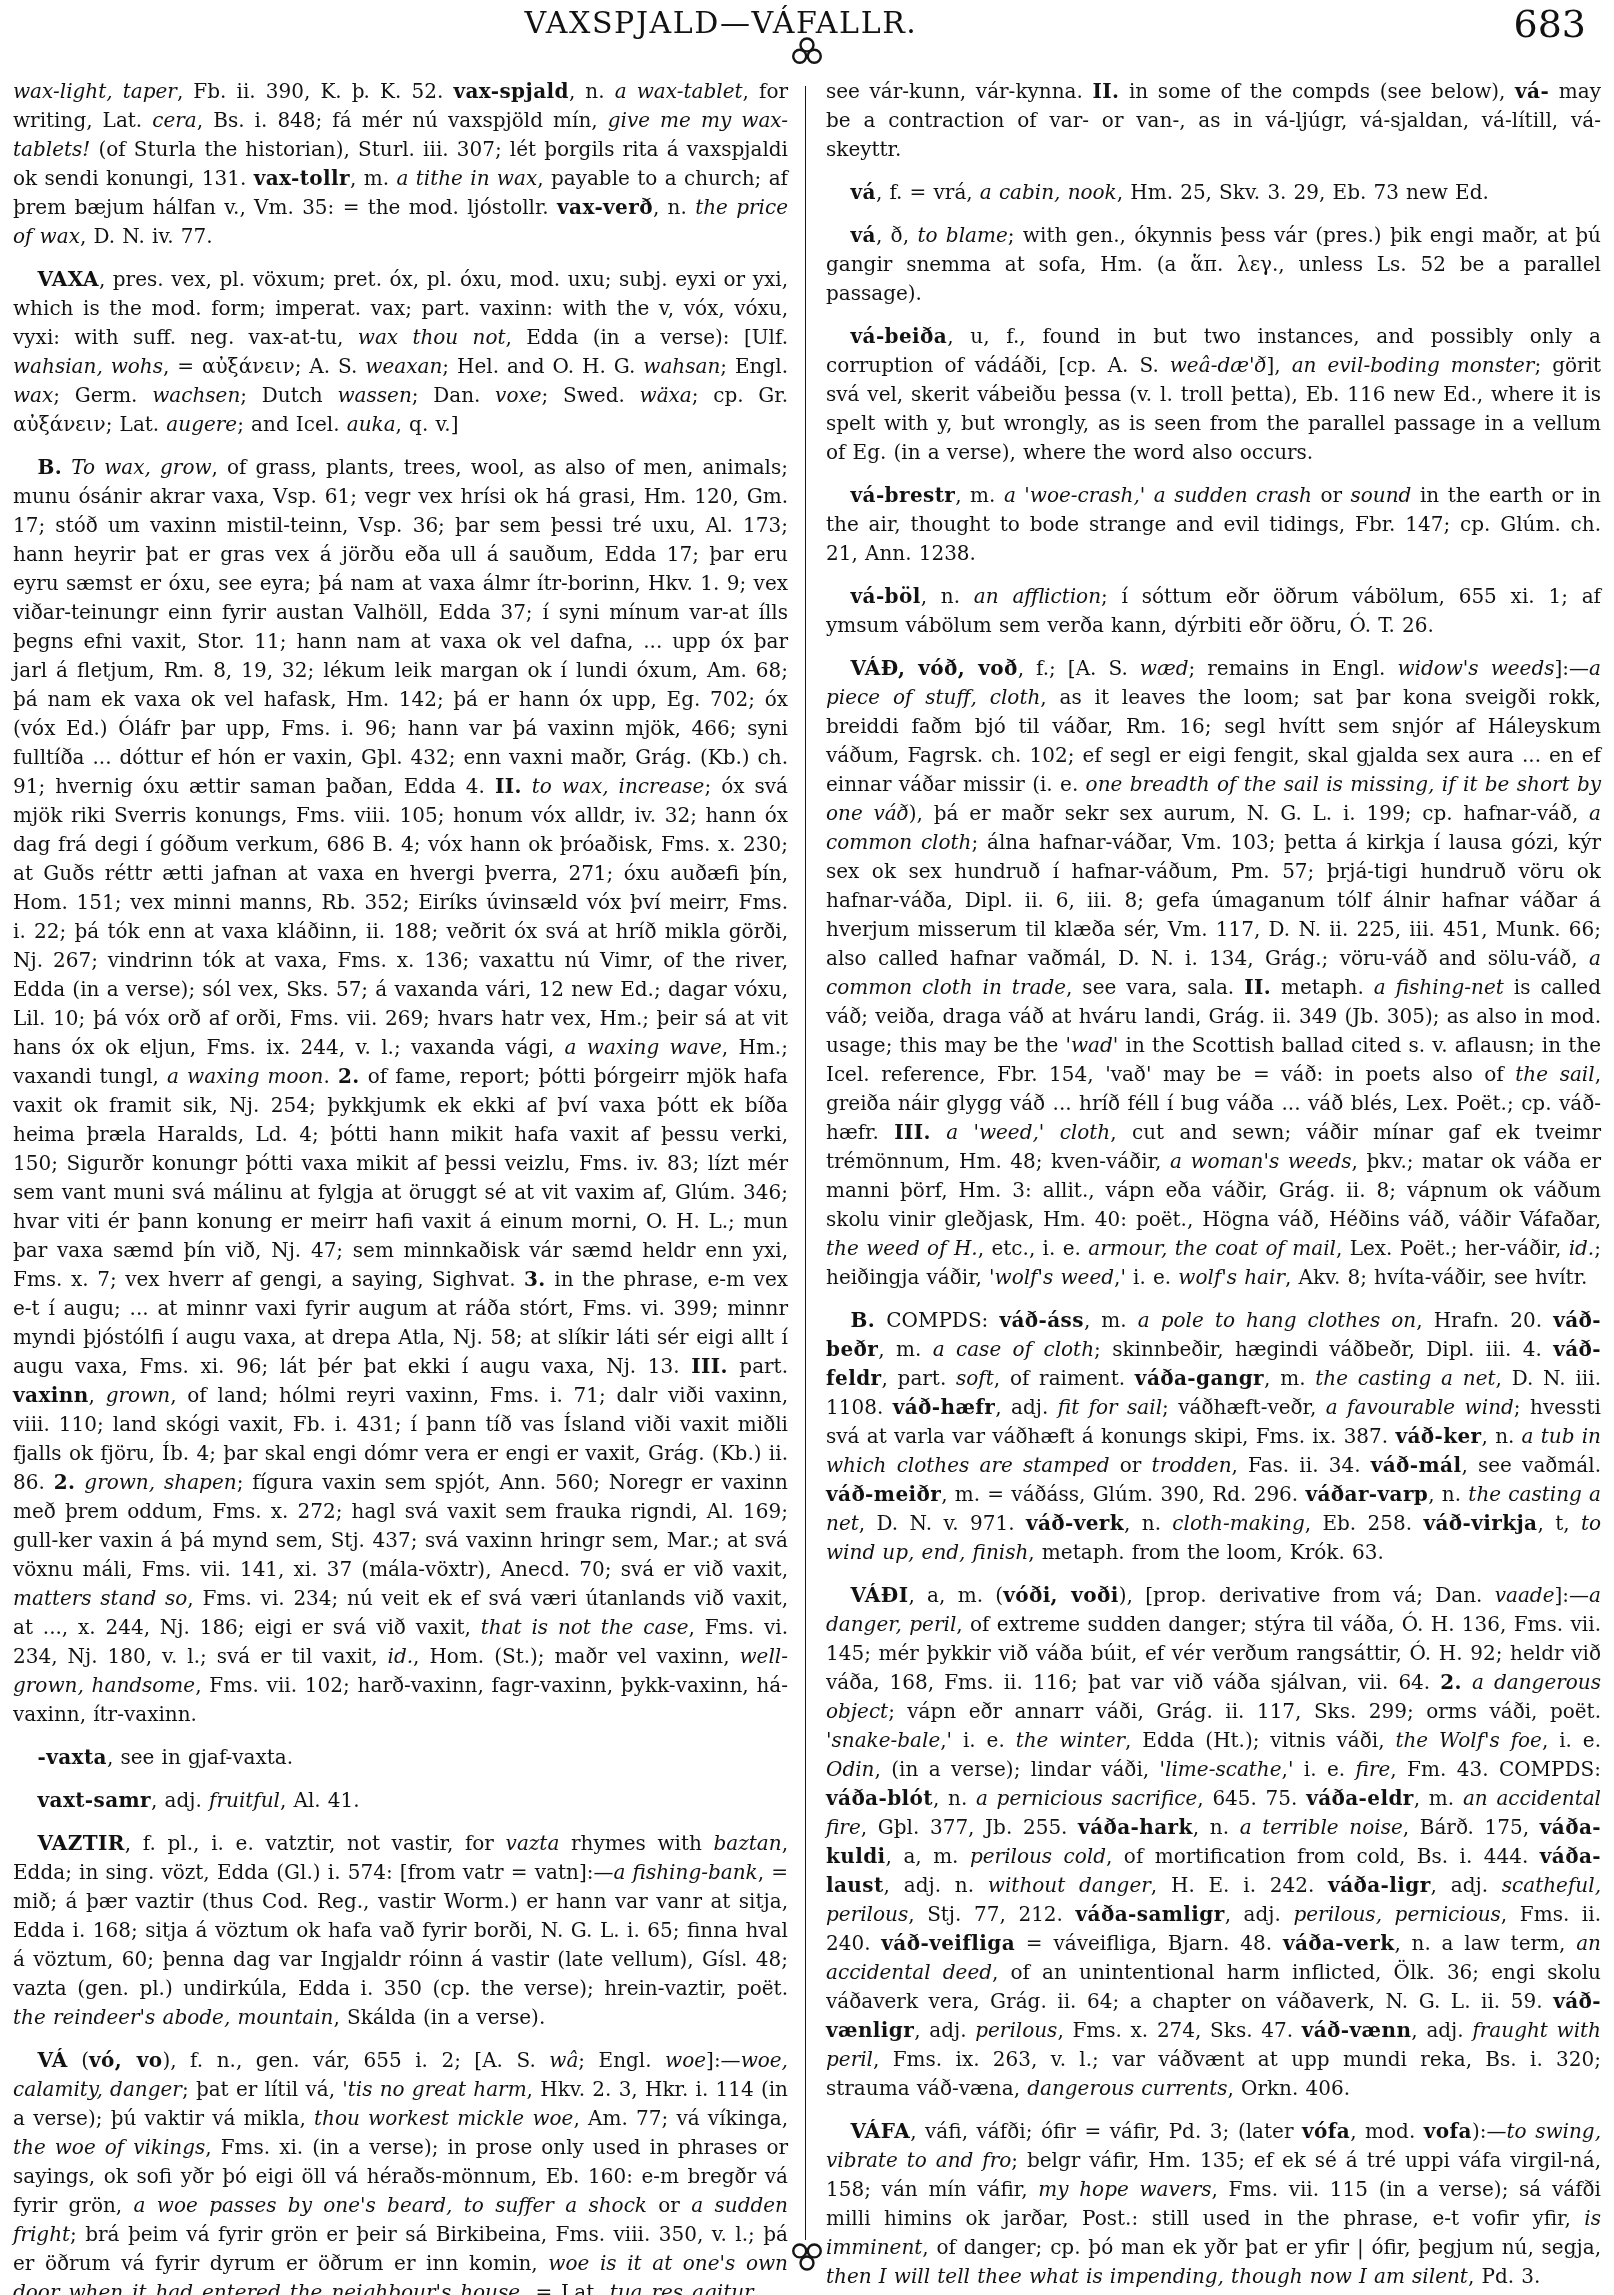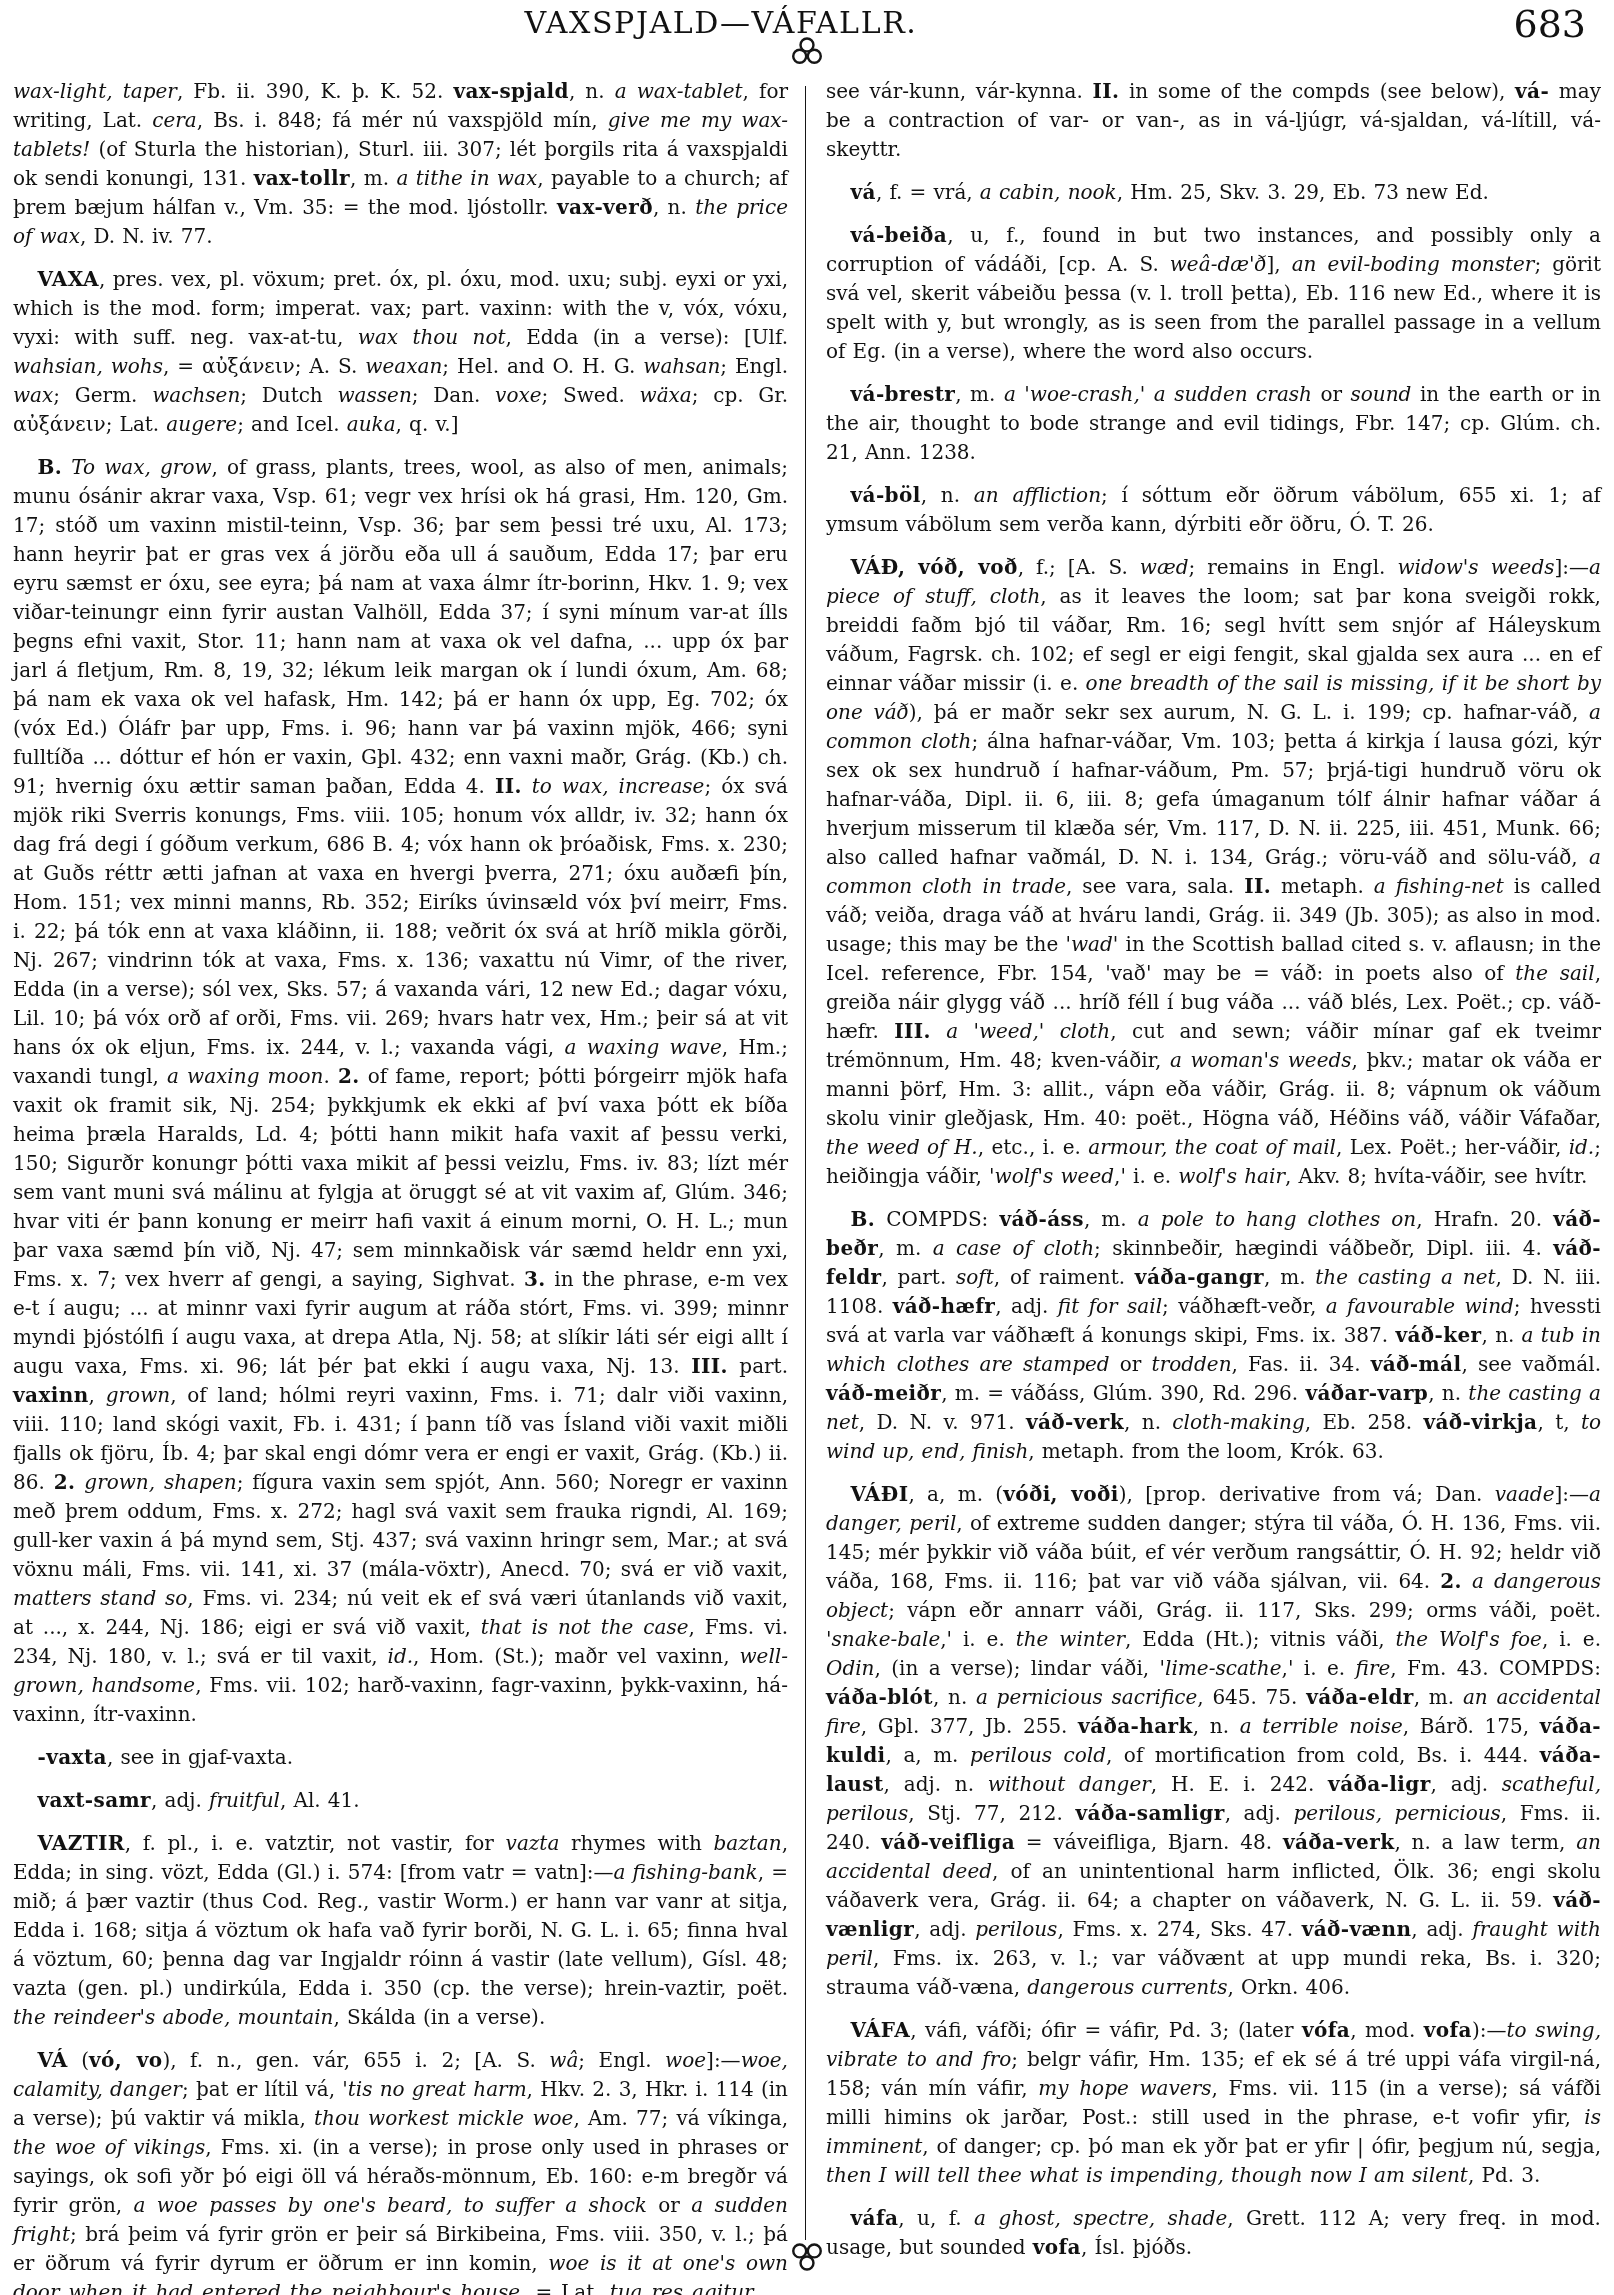--- a/index.html
+++ b/index.html
@@ -78,20 +78,21 @@
       <p class="entry indent"><b>VAXA</b>, pres. vex, pl. vöxum; pret. óx, pl. óxu, mod. uxu; subj. eyxi or yxi, which is the mod. form; imperat. vax; part. vaxinn: with the v, vóx, vóxu, vyxi: with suff. neg. vax-at-tu, <i>wax thou not</i>, Edda (in a verse): [Ulf. <i>wahsian, wohs</i>, = αὐξάνειν; A. S. <i>weaxan</i>; Hel. and O. H. G. <i>wahsan</i>; Engl. <i>wax</i>; Germ. <i>wachsen</i>; Dutch <i>wassen</i>; Dan. <i>voxe</i>; Swed. <i>wäxa</i>; cp. Gr. αὐξάνειν; Lat. <i>augere</i>; and Icel. <i>auka</i>, q. v.]</p>
       <p class="entry indent"><b>B.</b> <i>To wax, grow</i>, of grass, plants, trees, wool, as also of men, animals; munu ósánir akrar vaxa, Vsp. 61; vegr vex hrísi ok há grasi, Hm. 120, Gm. 17; stóð um vaxinn mistil-teinn, Vsp. 36; þar sem þessi tré uxu, Al. 173; hann heyrir þat er gras vex á jörðu eða ull á sauðum, Edda 17; þar eru eyru sæmst er óxu, see eyra; þá nam at vaxa álmr ítr-borinn, Hkv. 1. 9; vex viðar-teinungr einn fyrir austan Valhöll, Edda 37; í syni mínum var-at ílls þegns efni vaxit, Stor. 11; hann nam at vaxa ok vel dafna, ... upp óx þar jarl á fletjum, Rm. 8, 19, 32; lékum leik margan ok í lundi óxum, Am. 68; þá nam ek vaxa ok vel hafask, Hm. 142; þá er hann óx upp, Eg. 702; óx (vóx Ed.) Óláfr þar upp, Fms. i. 96; hann var þá vaxinn mjök, 466; syni fulltíða ... dóttur ef hón er vaxin, Gþl. 432; enn vaxni maðr, Grág. (Kb.) ch. 91; hvernig óxu ættir saman þaðan, Edda 4.  <b>II.</b> <i>to wax, increase</i>; óx svá mjök riki Sverris konungs, Fms. viii. 105; honum vóx alldr, iv. 32; hann óx dag frá degi í góðum verkum, 686 B. 4; vóx hann ok þróaðisk, Fms. x. 230; at Guðs réttr ætti jafnan at vaxa en hvergi þverra, 271; óxu auðæfi þín, Hom. 151; vex minni manns, Rb. 352; Eiríks úvinsæld vóx því meirr, Fms. i. 22; þá tók enn at vaxa kláðinn, ii. 188; veðrit óx svá at hríð mikla görði, Nj. 267; vindrinn tók at vaxa, Fms. x. 136; vaxattu nú Vimr, of the river, Edda (in a verse); sól vex, Sks. 57; á vaxanda vári, 12 new Ed.; dagar vóxu, Lil. 10; þá vóx orð af orði, Fms. vii. 269; hvars hatr vex, Hm.; þeir sá at vit hans óx ok eljun, Fms. ix. 244, v. l.; vaxanda vági, <i>a waxing wave</i>, Hm.; vaxandi tungl, <i>a waxing moon</i>.  <b>2.</b> of fame, report; þótti þórgeirr mjök hafa vaxit ok framit sik, Nj. 254; þykkjumk ek ekki af því vaxa þótt ek bíða heima þræla Haralds, Ld. 4; þótti hann mikit hafa vaxit af þessu verki, 150; Sigurðr konungr þótti vaxa mikit af þessi veizlu, Fms. iv. 83; lízt mér sem vant muni svá málinu at fylgja at öruggt sé at vit vaxim af, Glúm. 346; hvar viti ér þann konung er meirr hafi vaxit á einum morni, O. H. L.; mun þar vaxa sæmd þín við, Nj. 47; sem minnkaðisk vár sæmd heldr enn yxi, Fms. x. 7; vex hverr af gengi, a saying, Sighvat.  <b>3.</b> in the phrase, e-m vex e-t í augu; ... at minnr vaxi fyrir augum at ráða stórt, Fms. vi. 399; minnr myndi þjóstólfi í augu vaxa, at drepa Atla, Nj. 58; at slíkir láti sér eigi allt í augu vaxa, Fms. xi. 96; lát þér þat ekki í augu vaxa, Nj. 13.  <b>III.</b> part. <b>vaxinn</b>, <i>grown</i>, of land; hólmi reyri vaxinn, Fms. i. 71; dalr viði vaxinn, viii. 110; land skógi vaxit, Fb. i. 431; í þann tíð vas Ísland viði vaxit miðli fjalls ok fjöru, Íb. 4; þar skal engi dómr vera er engi er vaxit, Grág. (Kb.) ii. 86.  <b>2.</b> <i>grown, shapen</i>; fígura vaxin sem spjót, Ann. 560; Noregr er vaxinn með þrem oddum, Fms. x. 272; hagl svá vaxit sem frauka rigndi, Al. 169; gull-ker vaxin á þá mynd sem, Stj. 437; svá vaxinn hringr sem, Mar.; at svá vöxnu máli, Fms. vii. 141, xi. 37 (mála-vöxtr), Anecd. 70; svá er við vaxit, <i>matters stand so</i>, Fms. vi. 234; nú veit ek ef svá væri útanlands við vaxit, at ..., x. 244, Nj. 186; eigi er svá við vaxit, <i>that is not the case</i>, Fms. vi. 234, Nj. 180, v. l.; svá er til vaxit, <i>id.</i>, Hom. (St.); maðr vel vaxinn, <i>well-grown, handsome</i>, Fms. vii. 102; harð-vaxinn, fagr-vaxinn, þykk-vaxinn, há-vaxinn, ítr-vaxinn.</p>
       <p class="entry indent"><b>-vaxta</b>, see in gjaf-vaxta.</p>
       <p class="entry indent"><b>vaxt-samr</b>, adj. <i>fruitful</i>, Al. 41.</p>
       <p class="entry indent"><b>VAZTIR</b>, f. pl., i. e. vatztir, not vastir, for <i>vazta</i> rhymes with <i>baztan</i>, Edda; in sing. vözt, Edda (Gl.) i. 574: [from vatr = vatn]:—<i>a fishing-bank</i>, = mið; á þær vaztir (thus Cod. Reg., vastir Worm.) er hann var vanr at sitja, Edda i. 168; sitja á vöztum ok hafa vað fyrir borði, N. G. L. i. 65; finna hval á vöztum, 60; þenna dag var Ingjaldr róinn á vastir (late vellum), Gísl. 48; vazta (gen. pl.) undirkúla, Edda i. 350 (cp. the verse); hrein-vaztir, poët. <i>the reindeer's abode, mountain</i>, Skálda (in a verse).</p>
       <p class="entry indent"><b>VÁ</b> (<b>vó, vo</b>), f. n., gen. vár, 655 i. 2; [A. S. <i>wâ</i>; Engl. <i>woe</i>]:—<i>woe, calamity, danger</i>; þat er lítil vá, <i>'tis no great harm</i>, Hkv. 2. 3, Hkr. i. 114 (in a verse); þú vaktir vá mikla, <i>thou workest mickle woe</i>, Am. 77; vá víkinga, <i>the woe of vikings</i>, Fms. xi. (in a verse); in prose only used in phrases or sayings, ok sofi yðr þó eigi öll vá héraðs-mönnum, Eb. 160: e-m bregðr vá fyrir grön, <i>a woe passes by one's beard, to suffer a shock</i> or <i>a sudden fright</i>; brá þeim vá fyrir grön er þeir sá Birkibeina, Fms. viii. 350, v. l.; þá er öðrum vá fyrir dyrum er öðrum er inn komin, <i>woe is it at one's own door when it had entered the neighbour's house</i>, = Lat. <i>tua res agitur</i> ..., Grett. 113 A; allit., vá ok vesöld, <i>woe and misery</i>, Stj. 40. Barl. 36, 61, 125; getnir til vár ok vesaldar, 655 i. 2;</p>
     </div>
   <div class="column right">
       <p class="entry">see vár-kunn, vár-kynna.  <b>II.</b> in some of the compds (see below), <b>vá-</b> may be a contraction of var- or van-, as in vá-ljúgr, vá-sjaldan, vá-lítill, vá-skeyttr.</p>
       <p class="entry indent"><b>vá</b>, f. = vrá, <i>a cabin, nook</i>, Hm. 25, Skv. 3. 29, Eb. 73 new Ed.</p>
+      <p class="entry indent"><b>vá</b>, ð, <i>to blame</i>; with gen., ókynnis þess vár (pres.) þik engi maðr, at þú gangir snemma at sofa, Hm. (a ἅπ. λεγ., unless Ls. 52 be a parallel passage).</p>
       <p class="entry indent"><b>vá-beiða</b>, u, f., found in but two instances, and possibly only a corruption of vádáði, [cp. A. S. <i>weâ-dæ'ð</i>], <i>an evil-boding monster</i>; görit svá vel, skerit vábeiðu þessa (v. l. troll þetta), Eb. 116 new Ed., where it is spelt with y, but wrongly, as is seen from the parallel passage in a vellum of Eg. (in a verse), where the word also occurs.</p>
       <p class="entry indent"><b>vá-brestr</b>, m. <i>a 'woe-crash,' a sudden crash</i> or <i>sound</i> in the earth or in the air, thought to bode strange and evil tidings, Fbr. 147; cp. Glúm. ch. 21, Ann. 1238.</p>
       <p class="entry indent"><b>vá-böl</b>, n. <i>an affliction</i>; í sóttum eðr öðrum vábölum, 655 xi. 1; af ymsum vábölum sem verða kann, dýrbiti eðr öðru, Ó. T. 26.</p>
       <p class="entry indent"><b>VÁÐ, vóð, voð</b>, f.; [A. S. <i>wæd</i>; remains in Engl. <i>widow's weeds</i>]:—<i>a piece of stuff, cloth</i>, as it leaves the loom; sat þar kona sveigði rokk, breiddi faðm bjó til váðar, Rm. 16; segl hvítt sem snjór af Háleyskum váðum, Fagrsk. ch. 102; ef segl er eigi fengit, skal gjalda sex aura ... en ef einnar váðar missir (i. e. <i>one breadth of the sail is missing, if it be short by one váð</i>), þá er maðr sekr sex aurum, N. G. L. i. 199; cp. hafnar-váð, <i>a common cloth</i>; álna hafnar-váðar, Vm. 103; þetta á kirkja í lausa gózi, kýr sex ok sex hundruð í hafnar-váðum, Pm. 57; þrjá-tigi hundruð vöru ok hafnar-váða, Dipl. ii. 6, iii. 8; gefa úmaganum tólf álnir hafnar váðar á hverjum misserum til klæða sér, Vm. 117, D. N. ii. 225, iii. 451, Munk. 66; also called hafnar vaðmál, D. N. i. 134, Grág.; vöru-váð and sölu-váð, <i>a common cloth in trade</i>, see vara, sala.  <b>II.</b> metaph. <i>a fishing-net</i> is called váð; veiða, draga váð at hváru landi, Grág. ii. 349 (Jb. 305); as also in mod. usage; this may be the '<i>wad</i>' in the Scottish ballad cited s. v. aflausn; in the Icel. reference, Fbr. 154, 'vað' may be = váð: in poets also of <i>the sail</i>, greiða náir glygg váð ... hríð féll í bug váða ... váð blés, Lex. Poët.; cp. váð-hæfr.  <b>III.</b> <i>a 'weed,' cloth</i>, cut and sewn; váðir mínar gaf ek tveimr trémönnum, Hm. 48; kven-váðir, <i>a woman's weeds</i>, þkv.; matar ok váða er manni þörf, Hm. 3: allit., vápn eða váðir, Grág. ii. 8; vápnum ok váðum skolu vinir gleðjask, Hm. 40: poët., Högna váð, Héðins váð, váðir Váfaðar, <i>the weed of H.</i>, etc., i. e. <i>armour, the coat of mail</i>, Lex. Poët.; her-váðir, <i>id.</i>; heiðingja váðir, '<i>wolf's weed</i>,' i. e. <i>wolf's hair</i>, Akv. 8; hvíta-váðir, see hvítr.</p>
       <p class="entry indent"><b>B.</b> COMPDS: <b>váð-áss</b>, m. <i>a pole to hang clothes on</i>, Hrafn. 20.  <b>váð-beðr</b>, m. <i>a case of cloth</i>; skinnbeðir, hægindi váðbeðr, Dipl. iii. 4.  <b>váð-feldr</b>, part. <i>soft</i>, of raiment.  <b>váða-gangr</b>, m. <i>the casting a net</i>, D. N. iii. 1108.  <b>váð-hæfr</b>, adj. <i>fit for sail</i>; váðhæft-veðr, <i>a favourable wind</i>; hvessti svá at varla var váðhæft á konungs skipi, Fms. ix. 387.  <b>váð-ker</b>, n. <i>a tub in which clothes are stamped</i> or <i>trodden</i>, Fas. ii. 34.  <b>váð-mál</b>, see vaðmál.  <b>váð-meiðr</b>, m. = váðáss, Glúm. 390, Rd. 296.  <b>váðar-varp</b>, n. <i>the casting a net</i>, D. N. v. 971.  <b>váð-verk</b>, n. <i>cloth-making</i>, Eb. 258.  <b>váð-virkja</b>, t, <i>to wind up, end, finish</i>, metaph. from the loom, Krók. 63.</p>
       <p class="entry indent"><b>VÁÐI</b>, a, m. (<b>vóði, voði</b>), [prop. derivative from vá; Dan. <i>vaade</i>]:—<i>a danger, peril</i>, of extreme sudden danger; stýra til váða, Ó. H. 136, Fms. vii. 145; mér þykkir við váða búit, ef vér verðum rangsáttir, Ó. H. 92; heldr við váða, 168, Fms. ii. 116; þat var við váða sjálvan, vii. 64.  <b>2.</b> <i>a dangerous object</i>; vápn eðr annarr váði, Grág. ii. 117, Sks. 299; orms váði, poët. '<i>snake-bale</i>,' i. e. <i>the winter</i>, Edda (Ht.); vitnis váði, <i>the Wolf's foe</i>, i. e. <i>Odin</i>, (in a verse); lindar váði, '<i>lime-scathe</i>,' i. e. <i>fire</i>, Fm. 43.  COMPDS: <b>váða-blót</b>, n. <i>a pernicious sacrifice</i>, 645. 75.  <b>váða-eldr</b>, m. <i>an accidental fire</i>, Gþl. 377, Jb. 255.  <b>váða-hark</b>, n. <i>a terrible noise</i>, Bárð. 175, <b>váða-kuldi</b>, a, m. <i>perilous cold</i>, of mortification from cold, Bs. i. 444.  <b>váða-laust</b>, adj. n. <i>without danger</i>, H. E. i. 242.  <b>váða-ligr</b>, adj. <i>scatheful, perilous</i>, Stj. 77, 212.  <b>váða-samligr</b>, adj. <i>perilous, pernicious</i>, Fms. ii. 240.  <b>váð-veifliga</b> = váveifliga, Bjarn. 48.  <b>váða-verk</b>, n. a law term, <i>an accidental deed</i>, of an unintentional harm inflicted, Ölk. 36; engi skolu váðaverk vera, Grág. ii. 64; a chapter on váðaverk, N. G. L. ii. 59.  <b>váð-vænligr</b>, adj. <i>perilous</i>, Fms. x. 274, Sks. 47.  <b>váð-vænn</b>, adj. <i>fraught with peril</i>, Fms. ix. 263, v. l.; var váðvænt at upp mundi reka, Bs. i. 320; strauma váð-væna, <i>dangerous currents</i>, Orkn. 406.</p>
       <p class="entry indent"><b>VÁFA</b>, váfi, váfði; ófir = váfir, Pd. 3; (later <b>vófa</b>, mod. <b>vofa</b>):—<i>to swing, vibrate to and fro</i>; belgr váfir, Hm. 135; ef ek sé á tré uppi váfa virgil-ná, 158; ván mín váfir, <i>my hope wavers</i>, Fms. vii. 115 (in a verse); sá váfði milli himins ok jarðar, Post.: still used in the phrase, e-t vofir yfir, <i>is imminent</i>, of danger; cp. þó man ek yðr þat er yfir | ófir, þegjum nú, segja, <i>then I will tell thee what is impending, though now I am silent</i>, Pd. 3.</p>
       <p class="entry indent"><b>váfa</b>, u, f. <i>a ghost, spectre, shade</i>, Grett. 112 A; very freq. in mod. usage, but sounded <b>vofa</b>, Ísl. þjóðs.</p>
     </div>
 </div>

